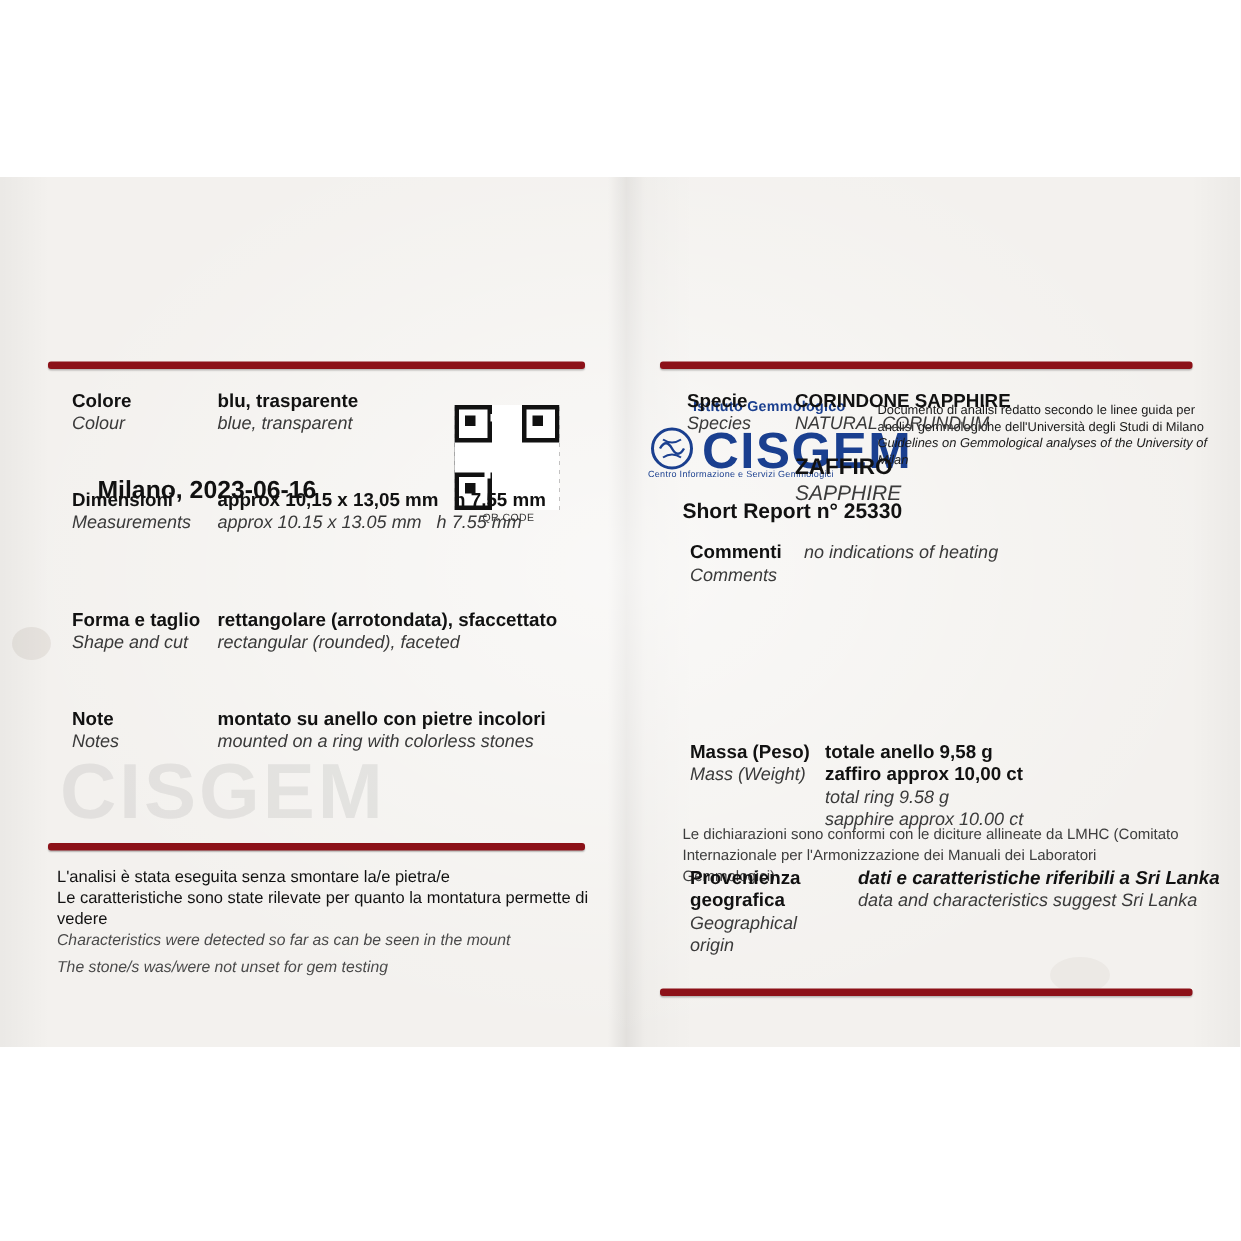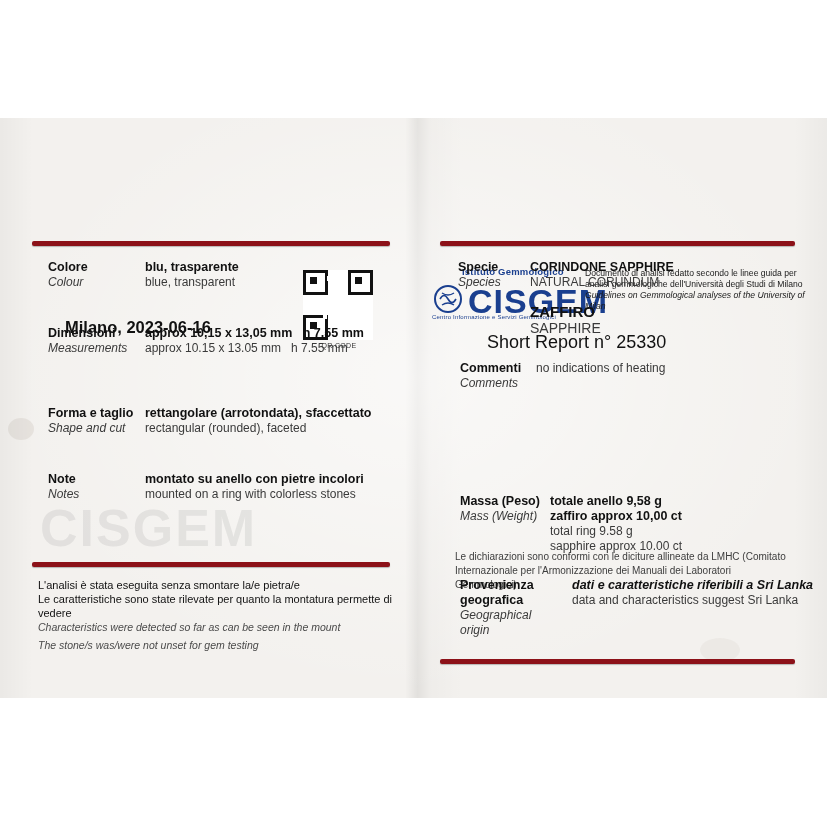--- a/index.html
+++ b/index.html
@@ -120,20 +120,21 @@
   }
   .val-it {
     font-size: 12.5px;
     font-weight: bold;
     color: #111;
     line-height: 15px;
     white-space: pre;
   }
   .val-en {
     font-size: 12px;
+    font-style: italic;
     color: #3a3a3a;
     line-height: 15px;
     white-space: pre;
   }
   .foot-it {
     font-size: 11px;
     color: #111;
     line-height: 14px;
   }
   .foot-en {
@@ -185,24 +186,23 @@
     font-size: 8.6px;
     color: #1a1a1a;
     line-height: 11px;
   }
   .rt-note em { font-style: italic; }
 
   .report-title {
     position: absolute;
     left: 455px;
     top: 214px;
-    font-size: 18px;
-    font-weight: normal;
-    color: #111;
-    margin-left: 32px;
+    font-size: 14px;
+    font-weight: bold;
+    color: #111;
   }
 
   .disclaimer {
     position: absolute;
     left: 455px;
     top: 432px;
     width: 340px;
     font-size: 10px;
     color: #3d3d3d;
     line-height: 14px;

